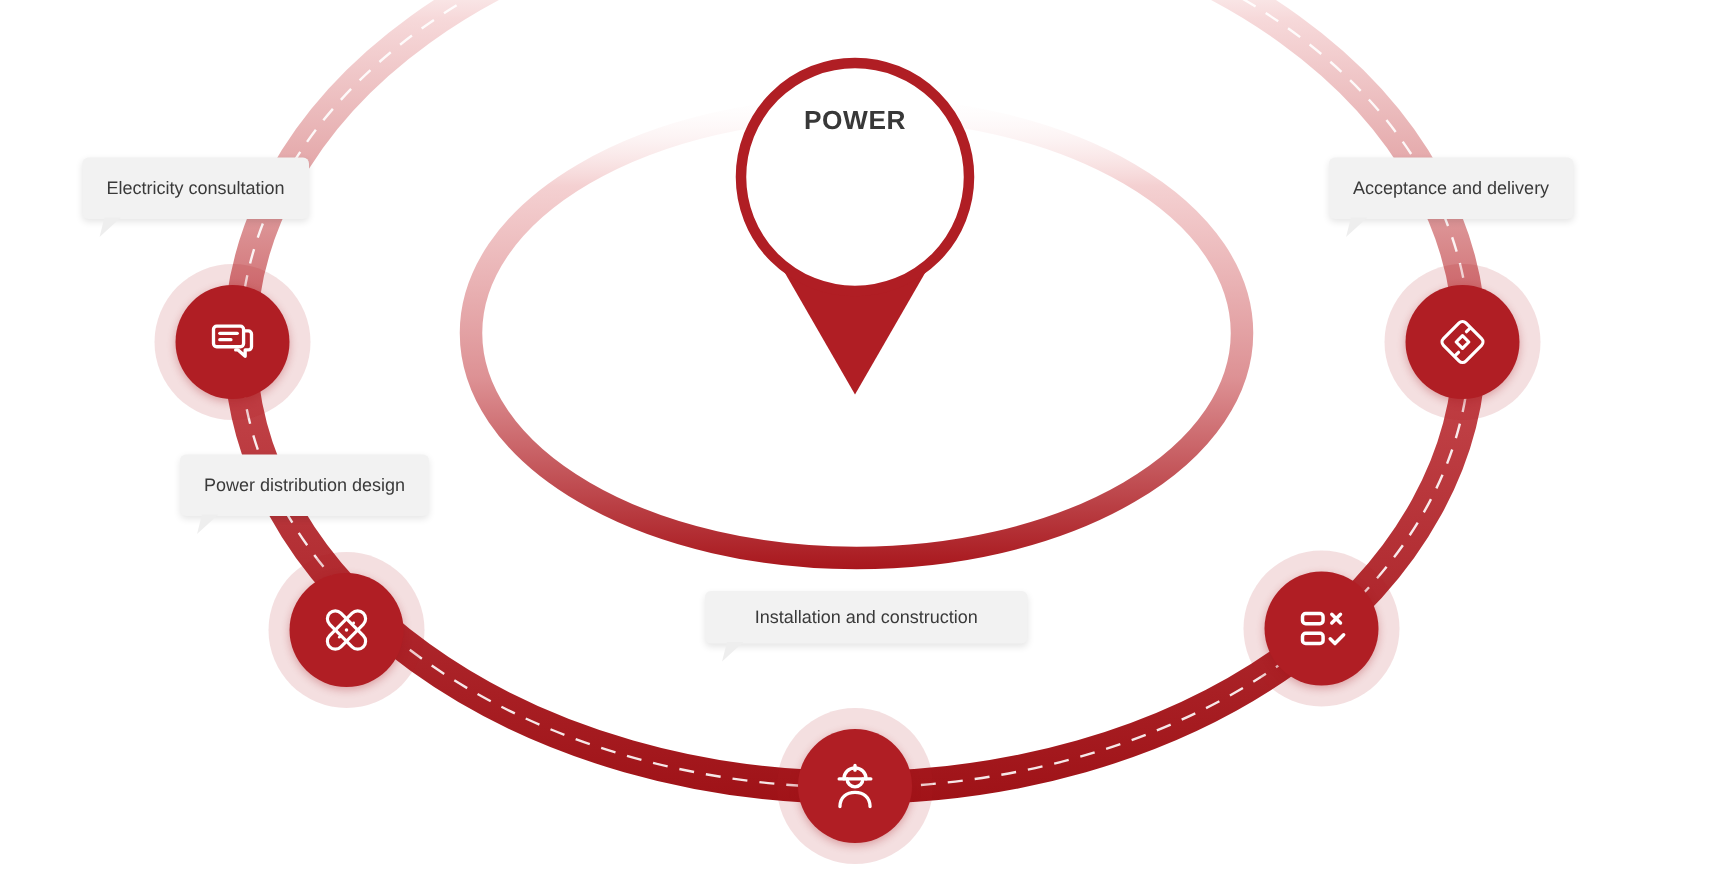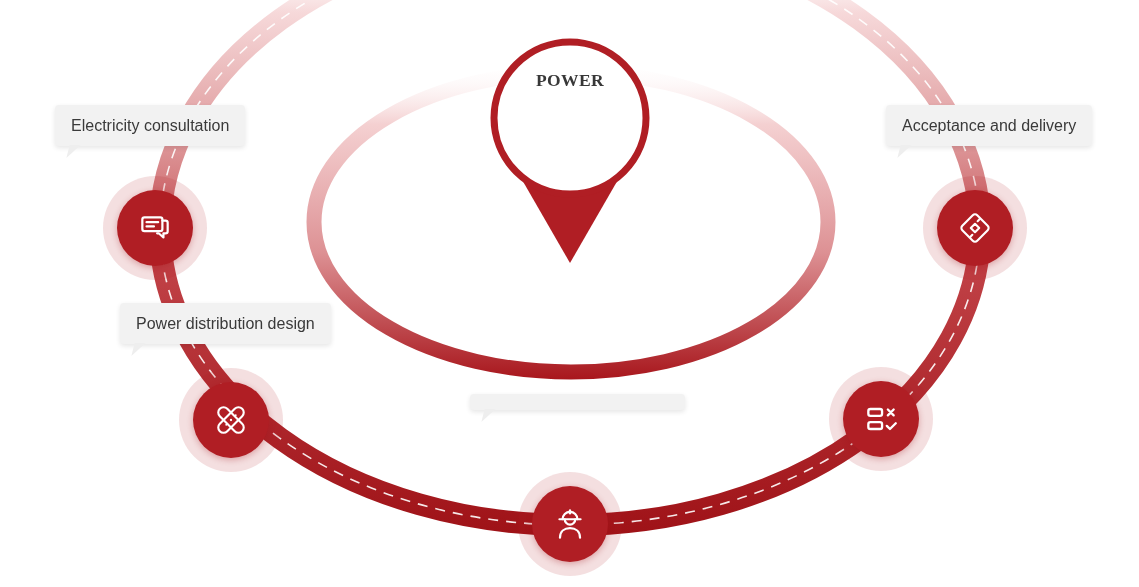--- a/index.html
+++ b/index.html
@@ -8,21 +8,21 @@
     width:1139px;height:587px;background:#fff;position:relative;overflow:hidden;
     font-family:"Liberation Sans",sans-serif;
   }
   .stage{position:absolute;left:0;top:0;width:1139px;height:587px}
   .ring-svg{position:absolute;left:0;top:0;z-index:1}
 
   
   .pin-text{
     position:absolute;left:478px;top:68px;width:184px;z-index:4;
     text-align:center;font-weight:700;font-size:17.5px;line-height:25px;
-    color:var(--title,#383838);letter-spacing:.4px;font-family:Liberation Serif, serif;
+    color:var(--title,#383838);letter-spacing:.4px;
   }
 
   
   .node{
     position:absolute;width:104px;height:104px;border-radius:50%;z-index:3;
     background:var(--halo,rgba(176,30,36,.14));
     display:flex;align-items:center;justify-content:center;
   }
   .node-circle{
     width:76px;height:76px;border-radius:50%;
@@ -30,21 +30,21 @@
     display:flex;align-items:center;justify-content:center;
     box-shadow:0 2px 6px rgba(158,17,22,.30);
   }
   .icon{display:block;line-height:0}
   .icon svg{display:block}
 
   
   .label{
     position:absolute;z-index:5;
     background:var(--label-bg,#f2f2f2);color:var(--text,#3a3a3a);
-    font-size:16px;line-height:19px;padding:11px 16px;border-radius:4px;
+    font-size:12px;line-height:19px;padding:11px 16px;border-radius:4px;
     box-shadow:0 2px 5px rgba(0,0,0,.10);
     white-space:nowrap;
   }
   .label.wrap{white-space:normal;text-align:center;width:215px;padding:8px 16px}
   .tail{
     position:absolute;left:13px;bottom:-12px;width:0;height:0;
     border-top:13px solid #eeeeee;border-right:11px solid transparent;
     transform:skewX(-14deg);
   }
 </style>
@@ -162,16 +162,17 @@
     <i class="tail"></i>
   </div>
 
   <div class="label" style="left:120px;top:303px">
     <span>Power distribution design</span>
     <i class="tail"></i>
   </div>
 
 
   <div class="label wrap" style="left:470px;top:394px">
+    <span>Installation and construction</span>
     <i class="tail"></i>
   </div>
 
 </div>
 
 </body></html>

